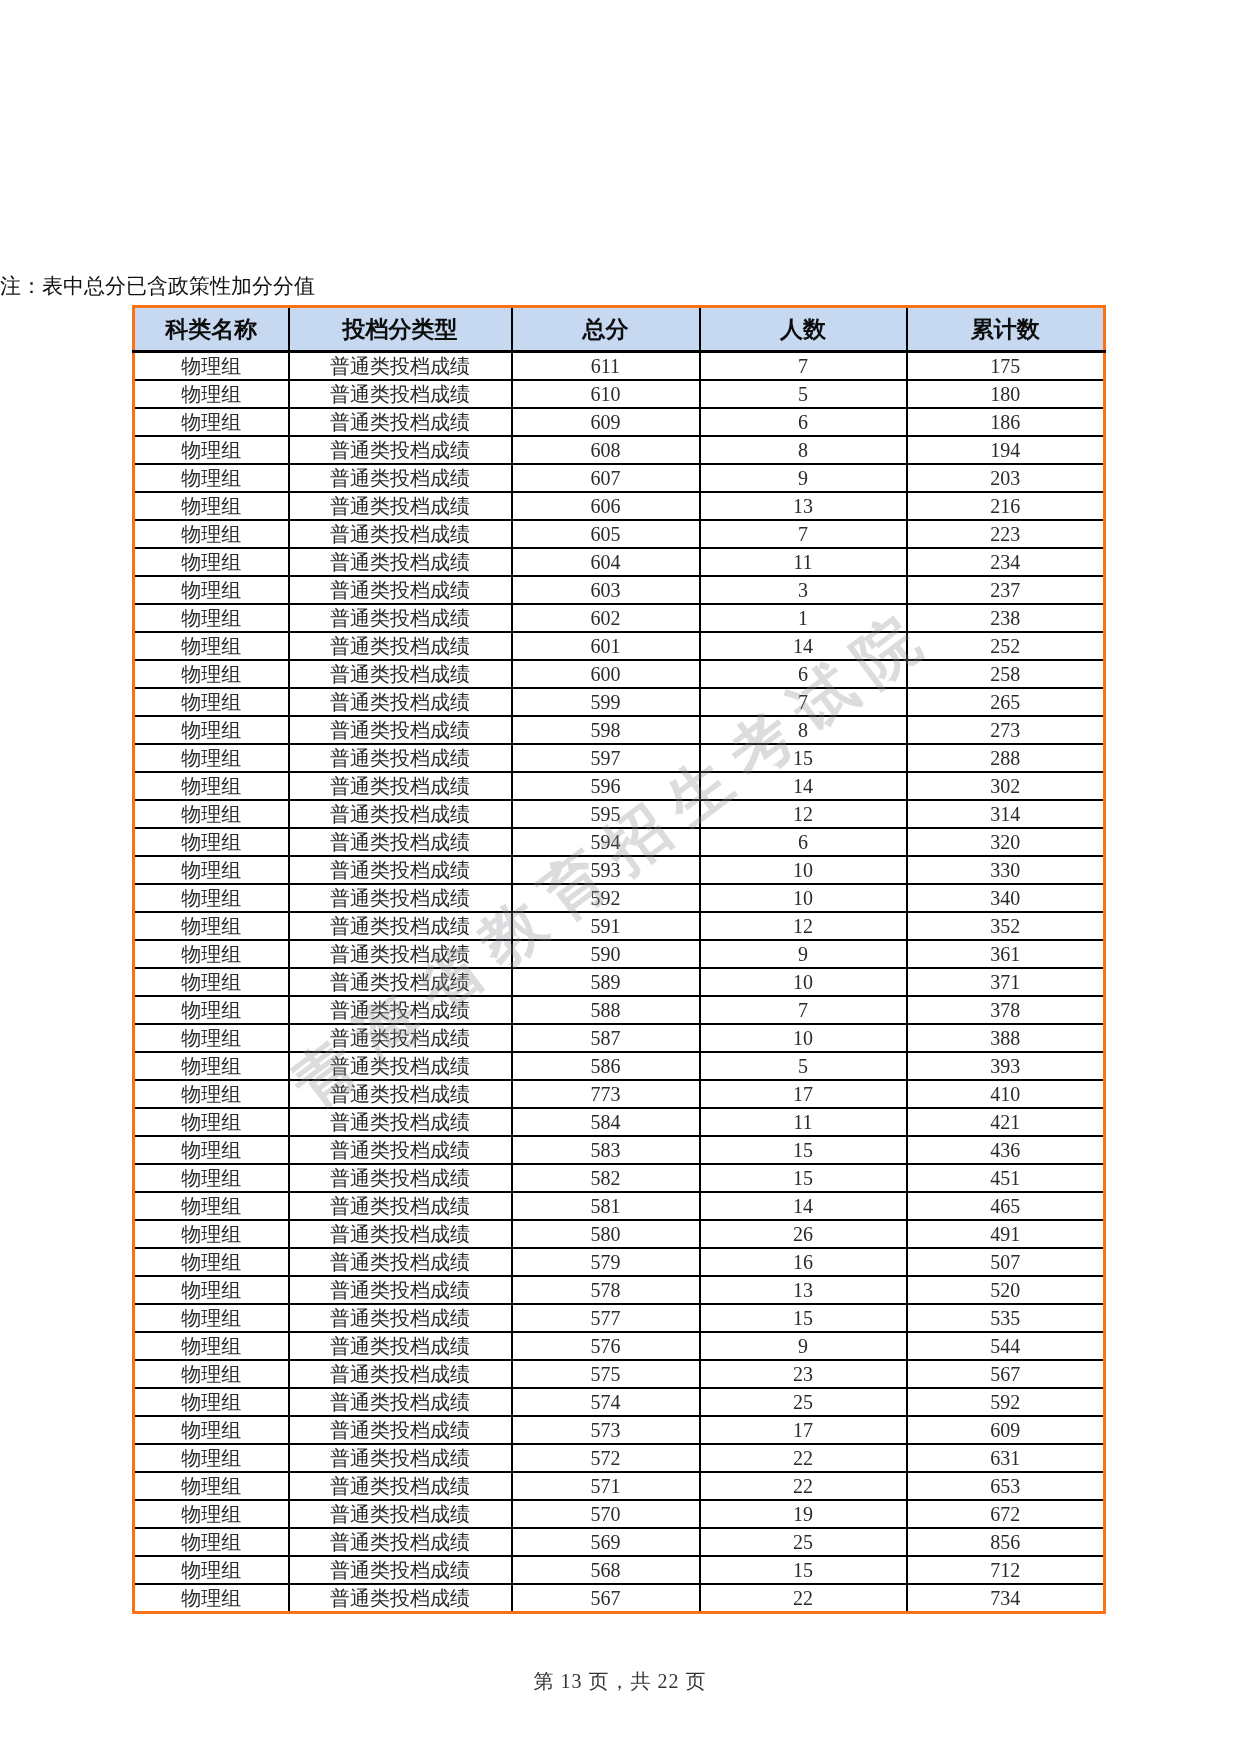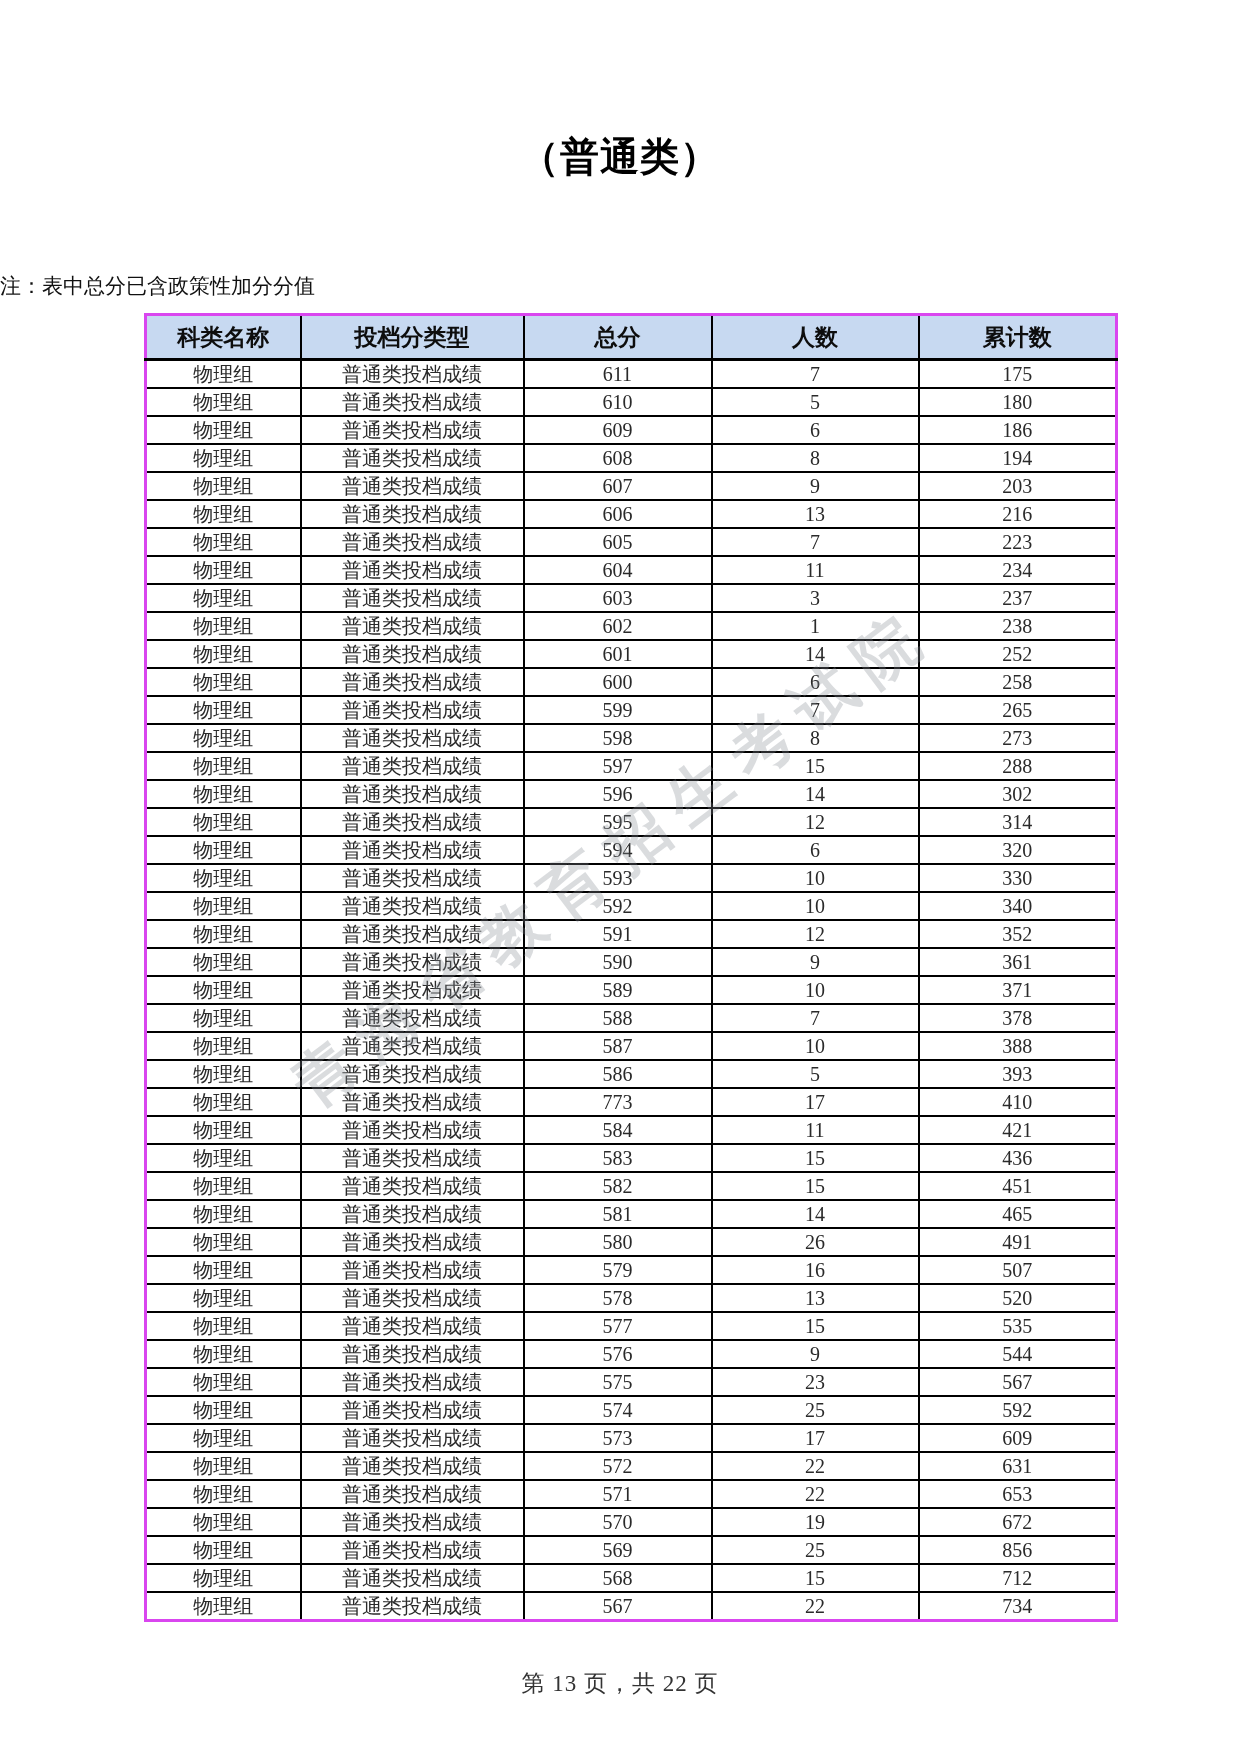--- a/index.html
+++ b/index.html
@@ -15,25 +15,24 @@
     position:absolute; top:132px; left:0; width:1240px;
     text-align:center; font-weight:bold; color:#000;
     font-size:39px; line-height:50px;
     letter-spacing:1px;
   }
   .doc-note {
     position:absolute; top:272px; left:0; width:1240px;
     text-align:left; font-size:21px; color:#111;
   }
   table.score-table {
-    position:absolute; left:144px; top:305px; width:971px;
+    position:absolute; left:132px; top:305px; width:971px;
     border-collapse:collapse; table-layout:fixed;
-    border:3px solid #d946ef;
+    border:3px solid #f97316;
     background:transparent;
-    margin-top:8px;
   }
   table.score-table th {
     background:#c7d9f1;
     border:2px solid #000;
     border-bottom:3px solid #000;
     height:42px;
     font-size:23px; font-weight:bold; color:#0d0d0d;
     text-align:center; padding:0;
   }
   table.score-table td {
@@ -46,29 +45,28 @@
   .watermark {
     position:absolute; left:612px; top:858px;
     transform:translate(-50%,-50%) rotate(-37deg);
     font-size:62px; font-weight:bold;
     letter-spacing:16px; white-space:nowrap;
     color:#878d95; opacity:0.30;
     pointer-events:none; z-index:3;
   }
   .page-footer {
     position:absolute; top:1668px; left:0; width:1240px;
-    text-align:center; font-size:23px; color:#333;
+    text-align:center; font-size:20px; color:#333;
     letter-spacing:1px;
   }
 </style>
 </head>
 <body>
 
 <div class="page-title">
-  <div>（普通类）</div>
 </div>
 
 <div class="doc-note">注：表中总分已含政策性加分分值</div>
 
 <table class="score-table">
   <colgroup>
     <col style="width:155px">
     <col style="width:223px">
     <col style="width:188px">
     <col style="width:207px">

